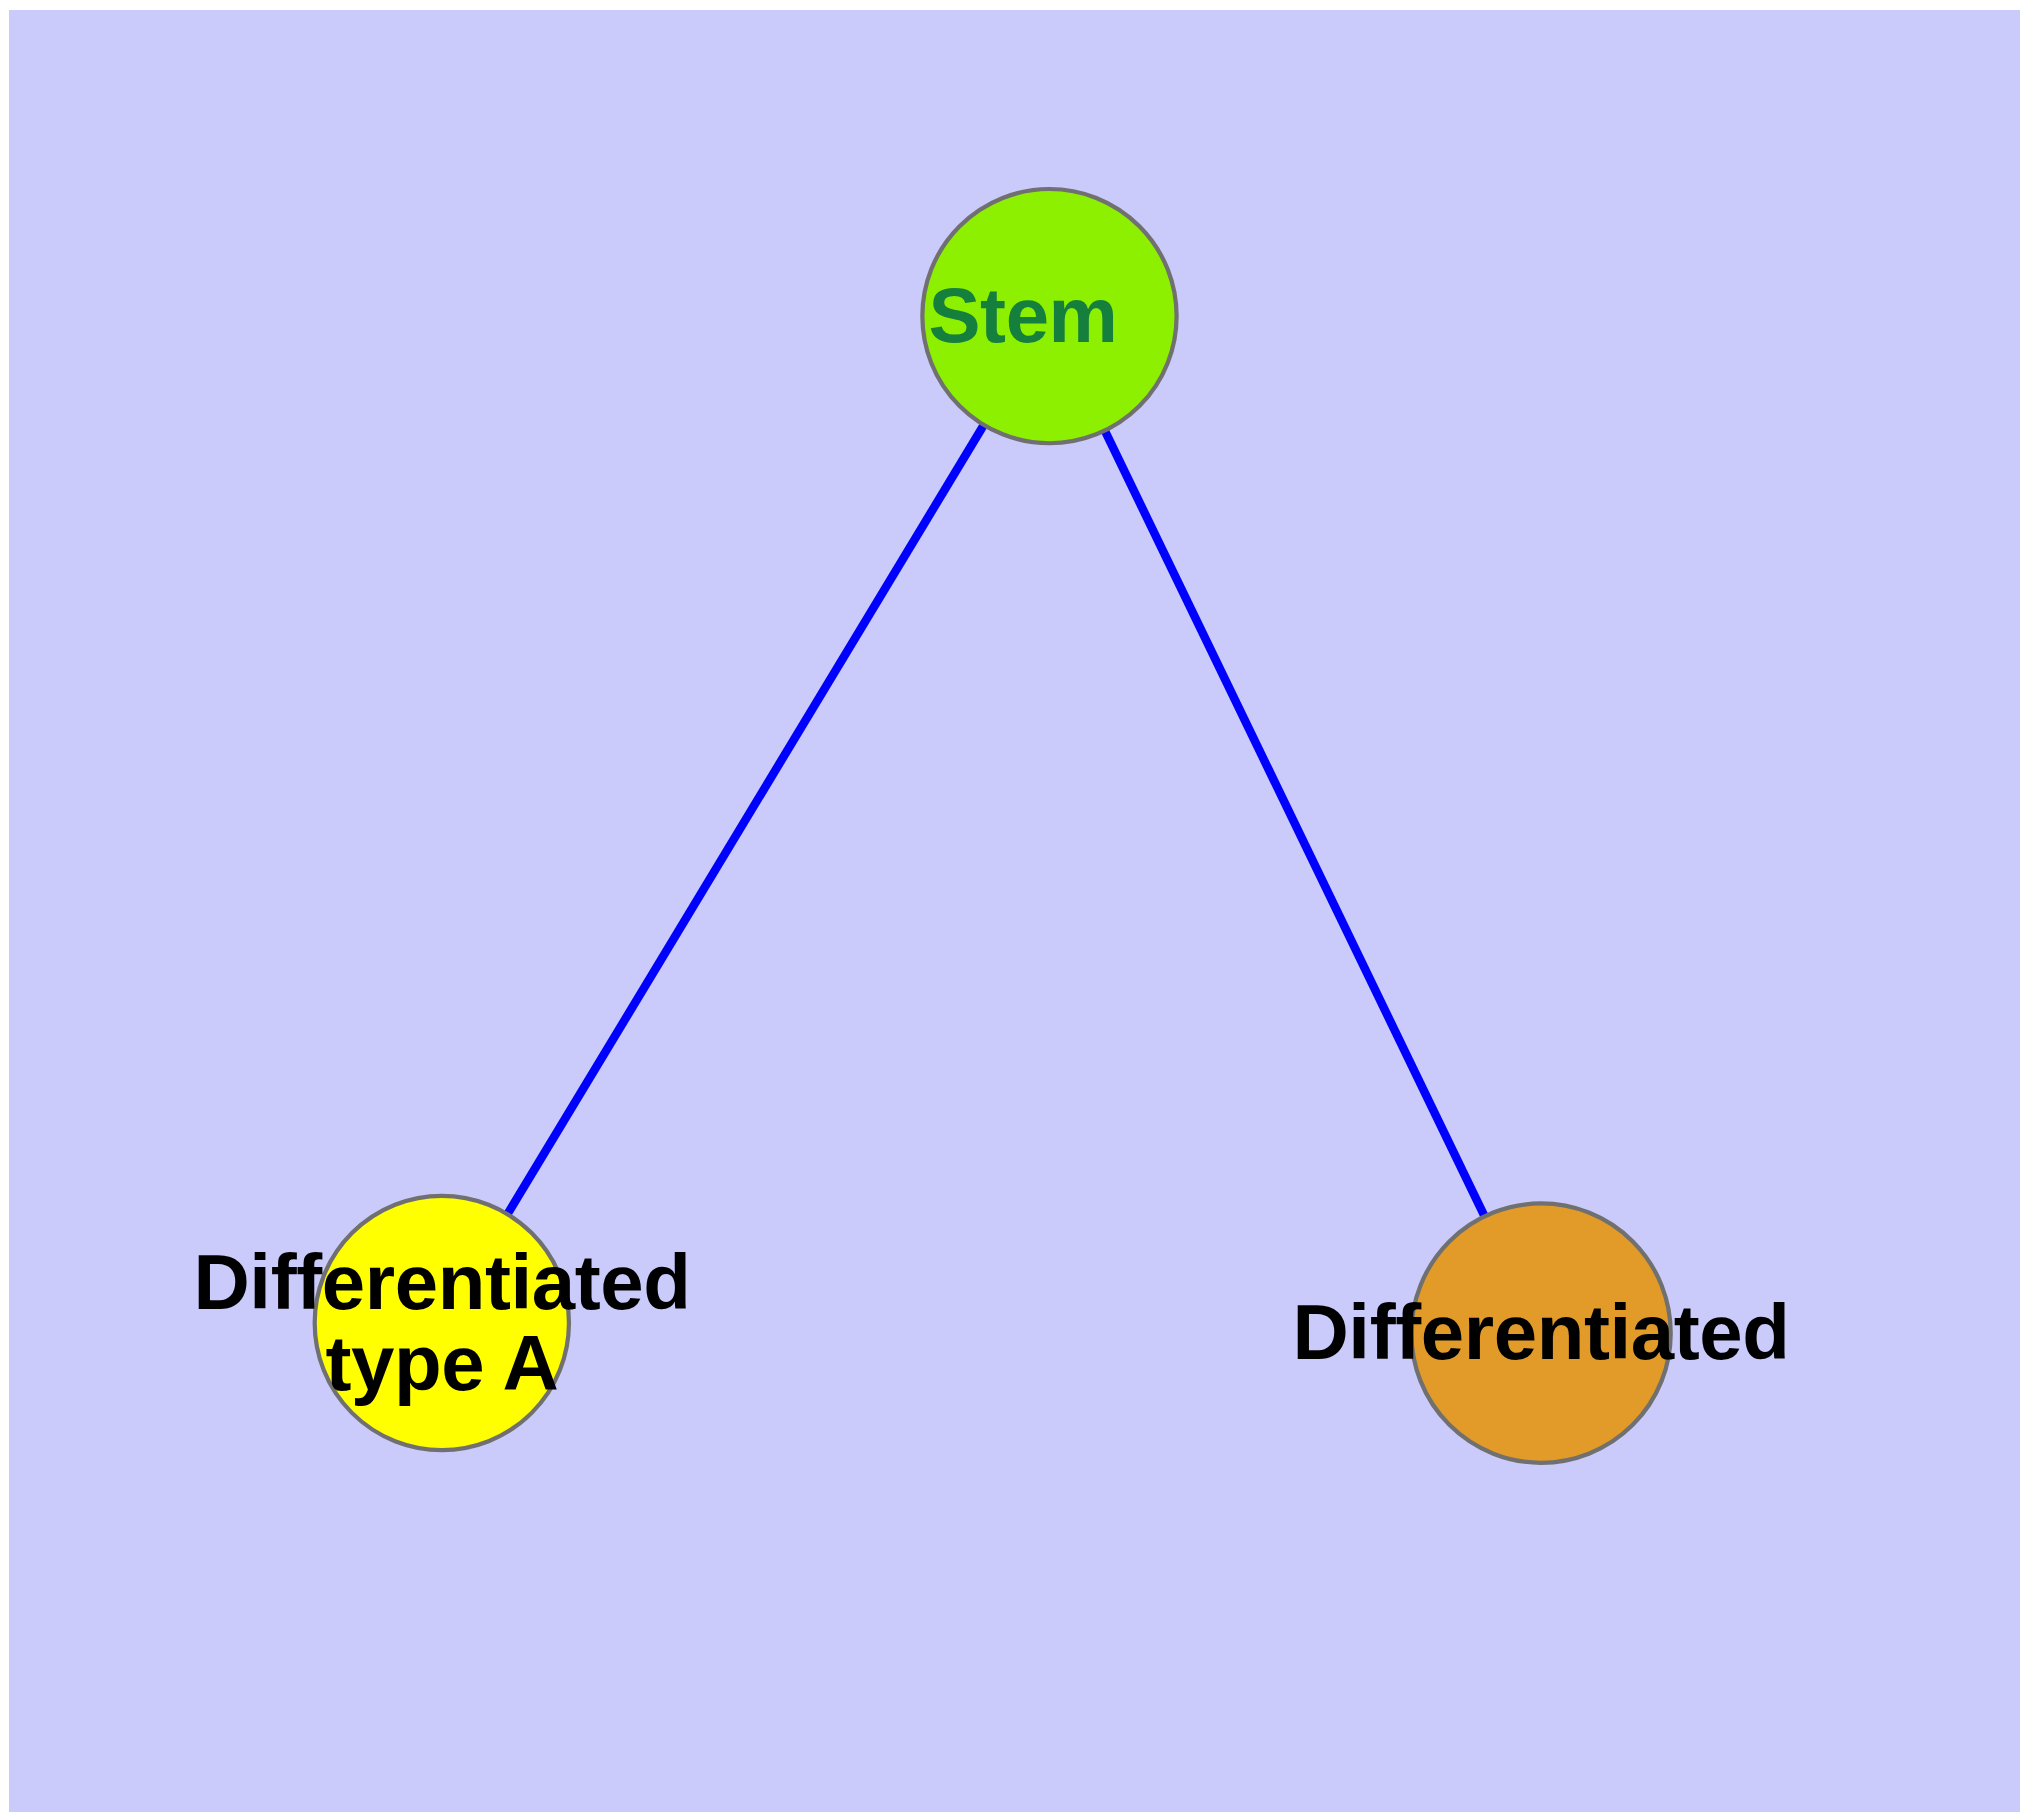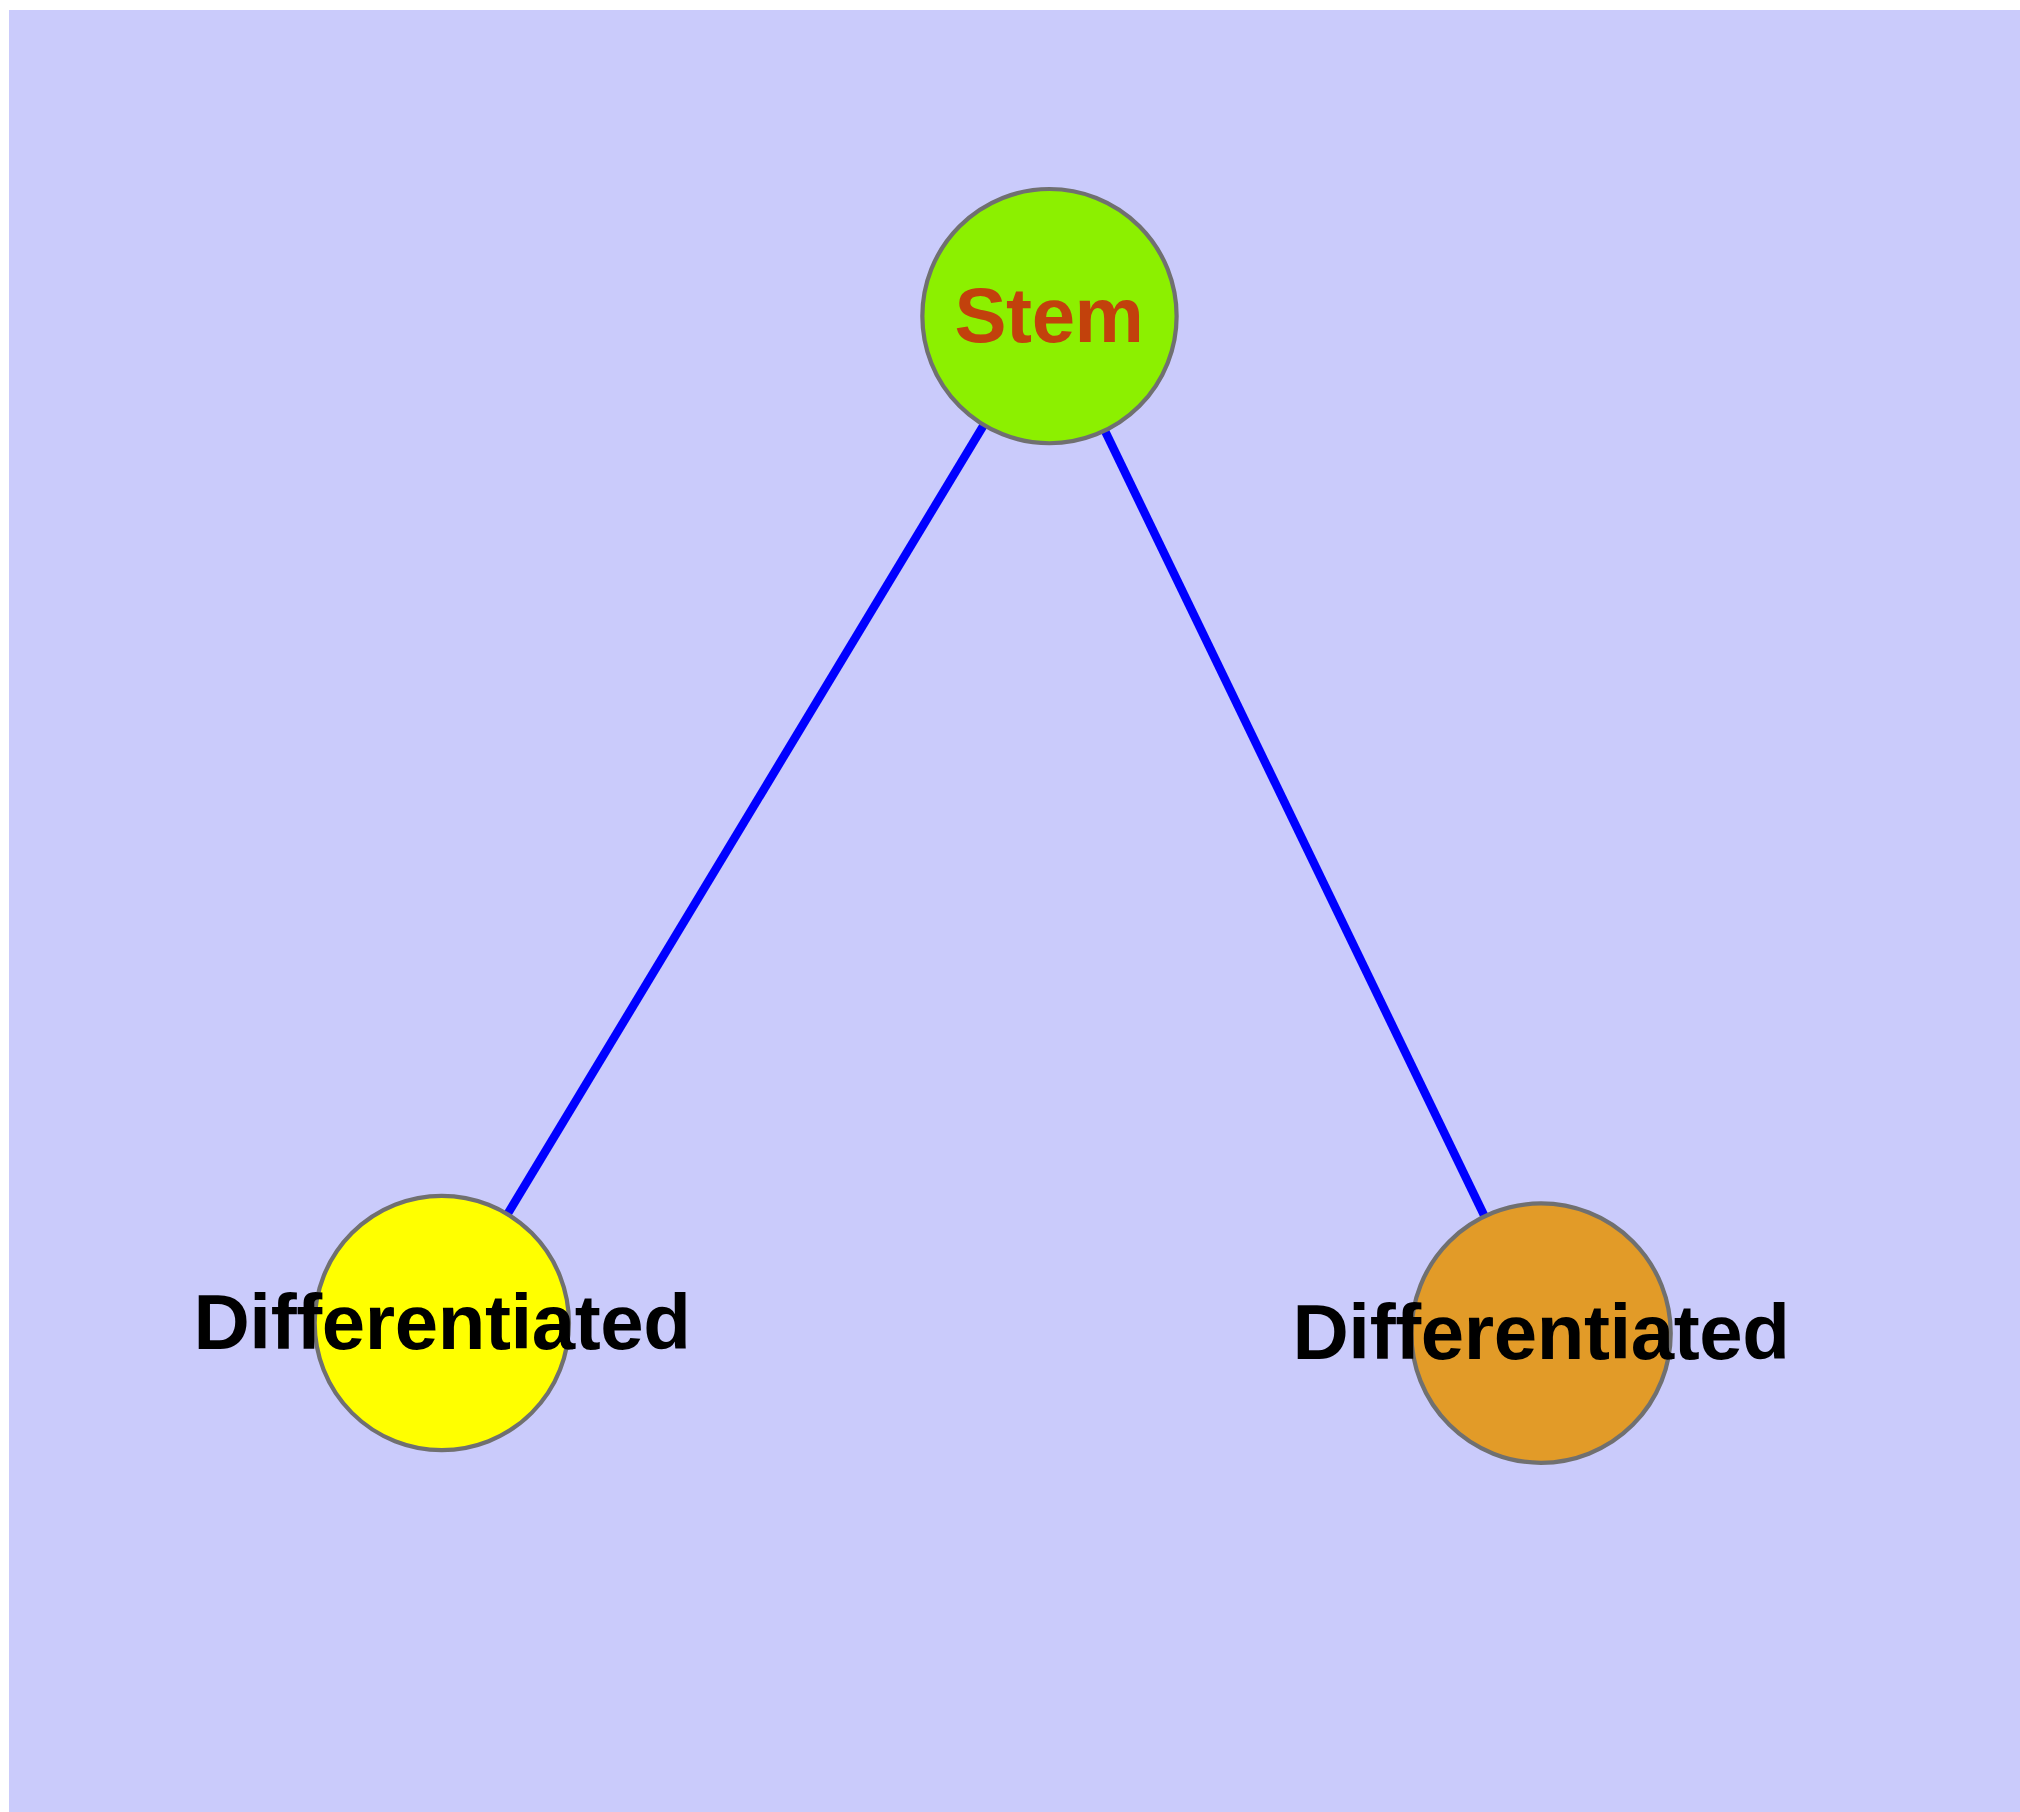--- a/index.html
+++ b/index.html
@@ -56,24 +56,25 @@
         <line x1="1238" y1="373" x2="1818" y2="1573" stroke="#0000ff" stroke-width="10" stroke-linecap="butt"></line>
       </g>
     <g id="node-layer">
         <circle cx="1238" cy="373" r="150" fill="#8cf000" stroke="#707070" stroke-width="5"></circle>
         <circle cx="521" cy="1561" r="150" fill="#ffff00" stroke="#707070" stroke-width="5"></circle>
         <circle cx="1818" cy="1573" r="153" fill="#e29b28" stroke="#707070" stroke-width="5"></circle>
       </g>
   </svg>
 
   <div id="label-layer">
-      <div class="node-label" style="left: 1049px; top: 316px; color: #c2410c;">
+      <div class="node-label" style="left: 1023px; top: 316px; color: #15803d;">
         <div>Stem</div>
       </div>
       <div class="node-label" style="left: 442px; top: 1323px; color: rgb(0, 0, 0);">
         <div>Differentiated</div>
+        <div>type A</div>
       </div>
       <div class="node-label" style="left: 1541px; top: 1333px; color: rgb(0, 0, 0);">
         <div>Differentiated</div>
       </div>
     </div>
 </div>
 
 
 </body></html>

